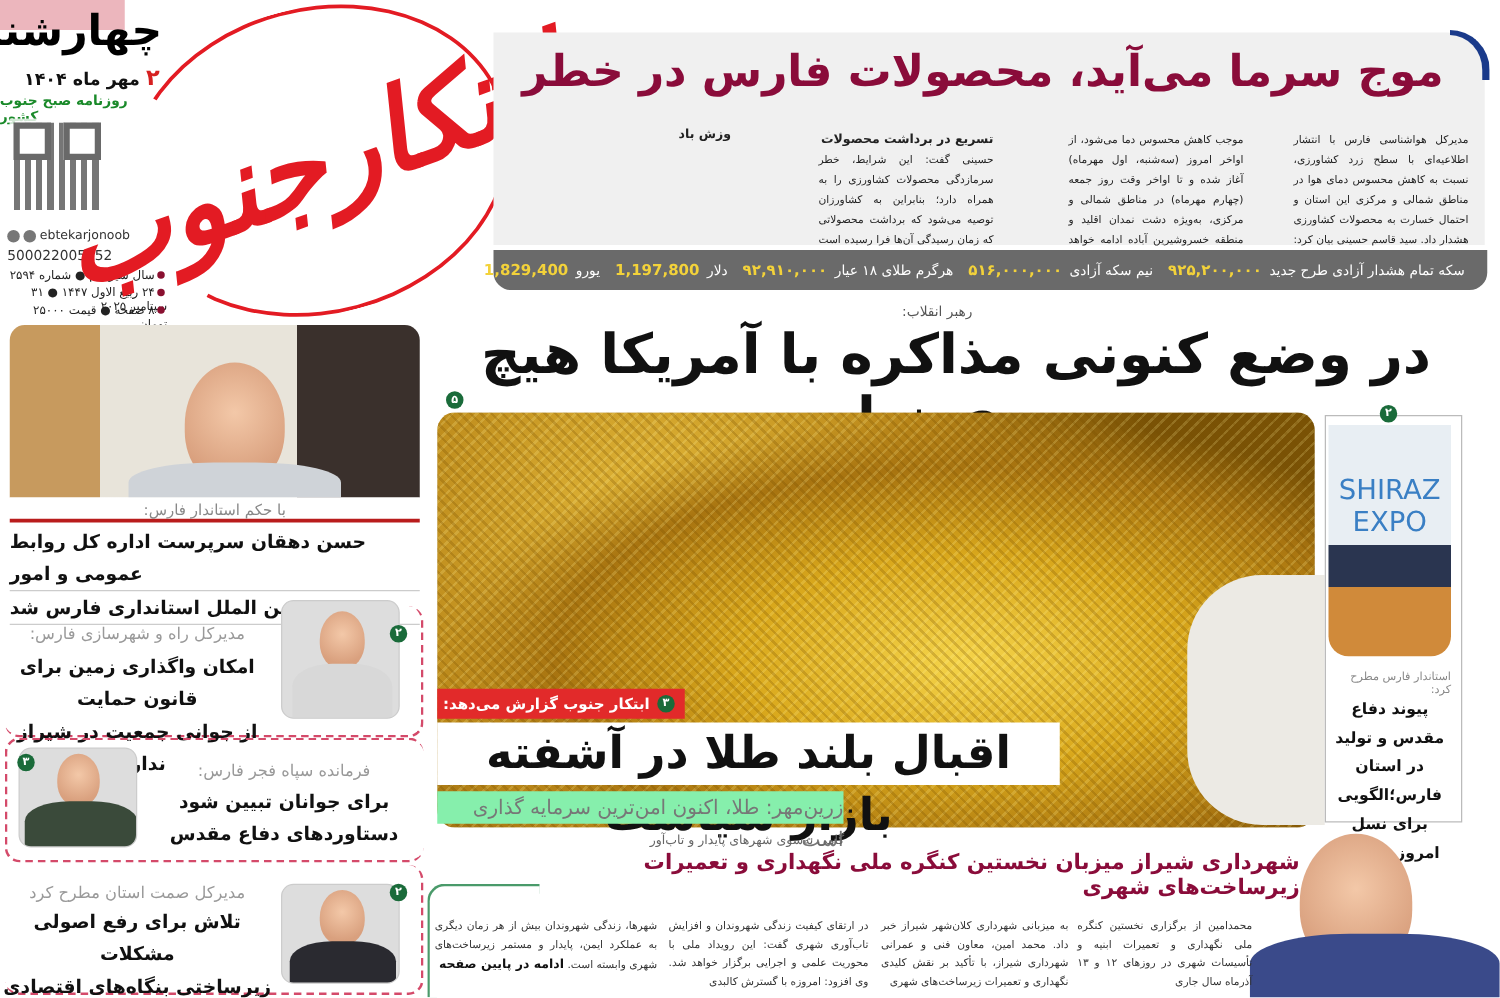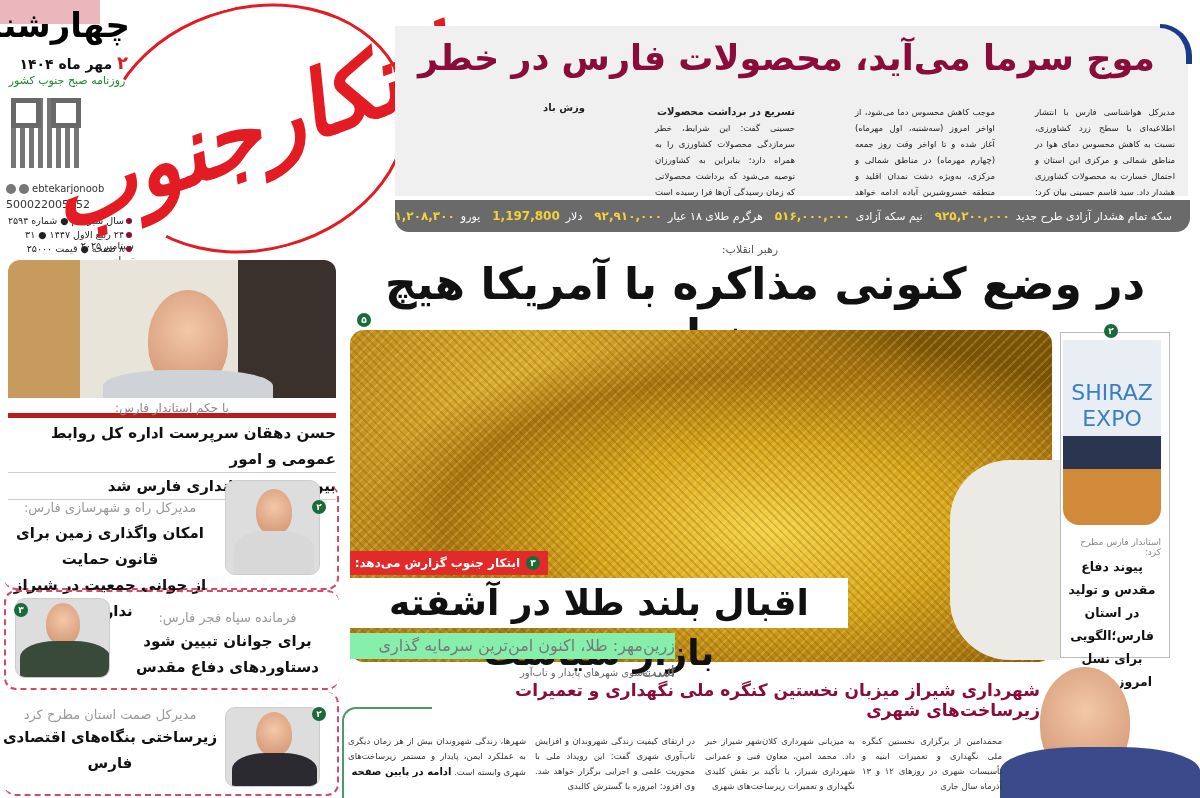--- a/index.html
+++ b/index.html
@@ -3,21 +3,21 @@
 <meta charset="utf-8">
 <style>
 *{box-sizing:border-box;margin:0;padding:0}
 body{width:1200px;height:798px;background:#fff;font-family:"DejaVu Sans",sans-serif;position:relative;overflow:hidden;direction:rtl}
 .abs{position:absolute}
 
 .dayname{left:0;top:0;width:132px;height:50px;text-align:left;font-weight:bold;color:#000000;font-size:34px;line-height:50px;padding-right:2px}
 .daytag{left:0;top:0;width:100px;height:24px;background:#e9a9b1;opacity:.85}
 .date{left:0;top:52px;width:132px;font-size:14px;font-weight:bold;color:#111;text-align:right;padding-right:4px}
 .date .d{color:#d62020;font-size:18px}
-.slogan{left:0;top:74px;width:134px;font-size:11px;font-weight:normal;color:#1a8a2a;text-align:center}
+.slogan{left:0;top:74px;width:134px;font-size:11px;font-weight:bold;color:#1a8a2a;text-align:left}
 .qr{left:8px;top:95px;width:76px;height:76px;background:
  repeating-linear-gradient(90deg,#555 0 5px,#fff 5px 9px),#fff;opacity:.8;border:3px solid #fff}
 .qr:before,.qr:after{content:"";position:absolute;width:20px;height:20px;border:5px solid #444;background:#fff}
 .qr:before{left:0;top:0}.qr:after{right:0;top:0}
 .social{left:6px;top:183px;font-size:10px;color:#333;direction:ltr;display:flex;gap:3px;align-items:center}
 .social i{display:inline-block;width:10px;height:10px;border-radius:50%;background:#777}
 .phone{left:6px;top:198px;font-size:11px;color:#333;direction:ltr}
 .issue{left:4px;width:130px;font-size:9.5px;color:#222;text-align:right}
 .issue b{display:inline-block;width:6px;height:6px;border-radius:50%;background:#8a1030;margin:0 2px}
 .logo-circle{left:100px;top:6px;width:310px;height:245px;border:3px solid #e31b23;border-radius:50%;border-left-color:transparent;transform:rotate(-15deg)}
@@ -47,22 +47,22 @@
 
 .rbox{left:1060px;top:332px;width:110px;height:326px;border:1px solid #bbb;background:#fff}
 .expo{left:1063px;top:340px;width:98px;height:185px;border-radius:0 0 16px 16px;overflow:hidden;background:linear-gradient(#e8eef3 0 52%,#2a3550 52% 70%,#d08a3a 70%)}
 .expo .t{position:absolute;left:0;right:0;top:40px;text-align:center;color:#3a7fc4;font-weight:normal;font-size:22px;line-height:26px;direction:ltr}
 .rkicker{left:1063px;top:537px;width:98px;font-size:9px;color:#888;text-align:right}
 .rhead{left:1063px;top:555px;width:98px;font-size:12.5px;font-weight:bold;line-height:23px;text-align:center;color:#111}
 
 .p1{left:8px;top:260px;width:328px;height:138px;border-radius:12px 12px 0 0;overflow:hidden;background:linear-gradient(90deg,#c79a5e 0 22%,#e8e4da 22% 70%,#3a302c 70%)}
 .face{position:absolute;border-radius:50% 50% 45% 45%;background:radial-gradient(circle at 50% 40%,#f3c8a8,#d9a07e 70%)}
 .suit{position:absolute;border-radius:40% 40% 0 0}
-.l1-kicker{left:8px;top:398px;width:328px;height:20px;background:#fff;font-size:12px;color:#888;text-align:center;line-height:20px;border-bottom:5px solid #b91c1c}
-.l1-head{left:8px;top:420px;width:328px;font-size:15px;font-weight:bold;line-height:26px;text-align:right;color:#111}
+.l1-kicker{left:8px;top:398px;width:328px;height:20px;background:#fff;font-size:12px;color:#888;text-align:center;line-height:20px;border-bottom:3px solid #b91c1c}
+.l1-head{left:8px;top:420px;width:328px;font-size:15px;font-weight:bold;line-height:26px;text-align:left;color:#111}
 .l1-head div{border-bottom:1px solid #ccc}
 .dash{border:2px dashed #d44a6a;border-radius:12px}
 .story-k{font-size:13px;color:#999;text-align:center}
 .story-h{font-size:15px;font-weight:bold;text-align:center;line-height:26px;color:#111}
 .thumb{border:1px solid #ccc;border-radius:10px;overflow:hidden;background:#ddd}
 
 .bk{left:520px;top:667px;width:520px;font-size:10px;color:#666;text-align:left}
 .bh{left:440px;top:680px;width:600px;font-size:17px;font-weight:bold;color:#8a0c3a;text-align:right}
 .bcol{top:734px;font-size:8.5px;line-height:15px;color:#333;text-align:justify}
 .bbox{left:342px;top:707px;width:90px;height:91px;border:2px solid #4a9a6a;border-right:none;border-bottom:none;border-radius:14px 0 0 0}
@@ -113,21 +113,21 @@
     <span>نیم سکه آزادی</span> 
     <span class="v">۵۱۶,۰۰۰,۰۰۰</span>
   <span class="ic"></span>
     <span>هرگرم طلای ۱۸ عیار</span> 
     <span class="v">۹۲,۹۱۰,۰۰۰</span>
   <span class="ic" style="background:#4caf50"></span>
     <span>دلار</span> 
     <span class="v">1,197,800</span>
   <span class="ic"></span>
     <span>یورو</span> 
-    <span class="v">۱,۲۰۸,۳۰۰</span>
+    <span class="v">1,829,400</span>
 </div>
 
 <div class="abs kicker1">رهبر انقلاب:</div>
 <div class="abs main-head">در وضع کنونی مذاکره با آمریکا هیچ سودی ندارد</div>
 <div class="abs num" style="left:357px;top:313px">۵</div>
 
 <div class="abs gold"></div>
 <div class="abs gold-white"></div>
 <div class="abs gold-tag">
     <span class="num">۳</span>
@@ -180,20 +180,21 @@
   </div>
 
 <div class="abs dash" style="left:4px;top:692px;width:335px;height:104px;border-left:none;border-top:none"></div>
 <div class="abs thumb" style="left:225px;top:707px;width:95px;height:80px">
   <div class="face" style="position:absolute;left:30px;top:4px;width:36px;height:44px"></div>
   <div class="suit" style="left:6px;top:45px;width:85px;height:40px;background:#2a2a30"></div>
 </div>
 <div class="abs num" style="left:312px;top:707px">۲</div>
 <div class="abs story-k" style="left:0;top:707px;width:220px">مدیرکل صمت استان مطرح کرد</div>
 <div class="abs story-h" style="left:0;top:724px;width:220px">
+    <div>تلاش برای رفع اصولی مشکلات</div>
     <div>زیرساختی بنگاه‌های اقتصادی فارس</div>
   </div>
 
 <div class="abs" style="left:1000px;top:662px;width:200px;height:136px;overflow:hidden">
   <div class="face" style="left:40px;top:5px;width:90px;height:110px"></div>
   <div class="suit" style="left:0;top:85px;width:200px;height:60px;background:#3a4a8a"></div>
 </div>
 <div class="abs bk">گامی به‌سوی شهرهای پایدار و تاب‌آور</div>
 <div class="abs bh">شهرداری شیراز میزبان نخستین کنگره ملی نگهداری و تعمیرات زیرساخت‌های شهری</div>
 <div class="abs bbox"></div>

